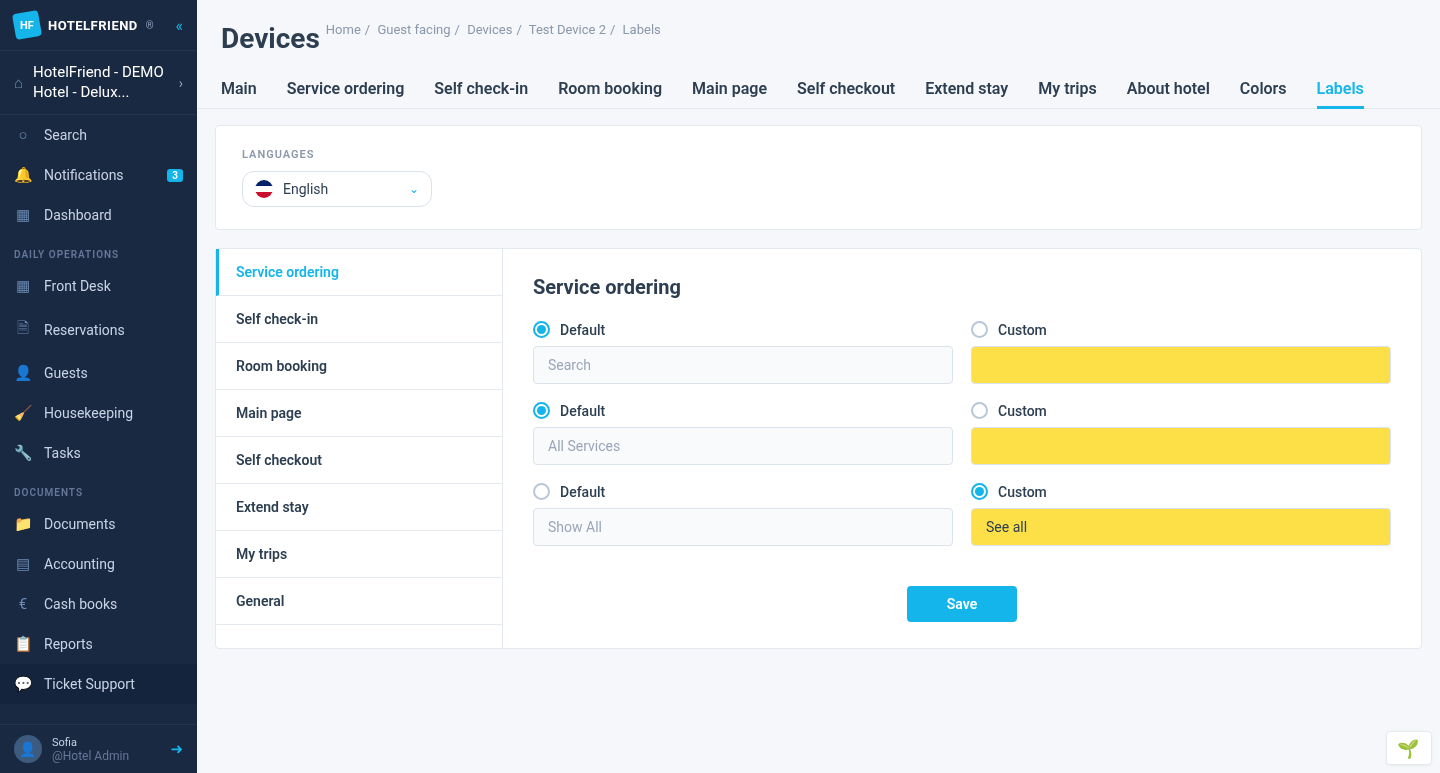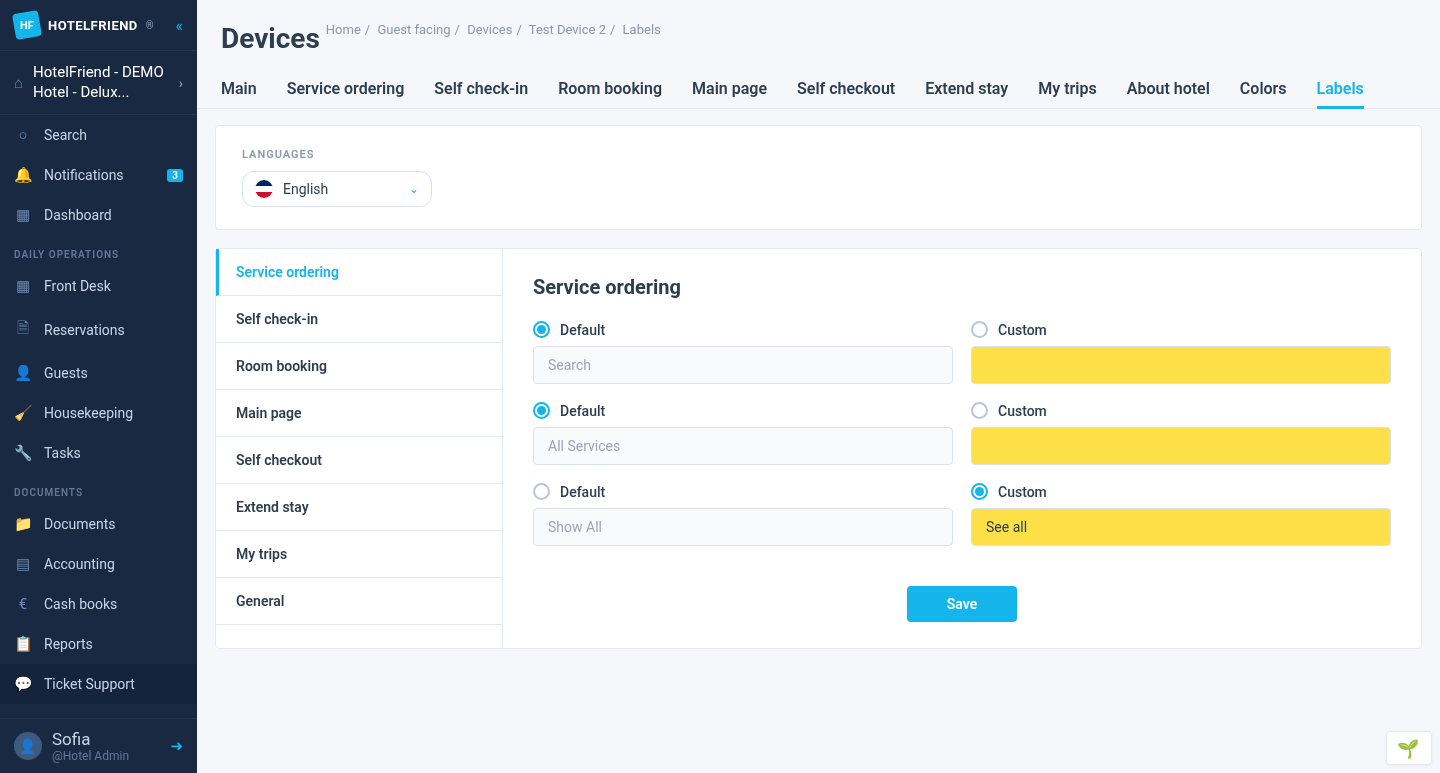--- a/index.html
+++ b/index.html
@@ -20,21 +20,21 @@
 .sb-scroll::-webkit-scrollbar{width:8px}
 .sb-scroll::-webkit-scrollbar-thumb{background:#2d3f5c;border-radius:4px}
 .sb-item{display:flex;align-items:center;gap:12px;padding:11px 14px;font-size:14px;color:#c8d3e5;cursor:pointer}
 .sb-item .sicon{width:18px;color:#6b8bb5;font-size:15px;text-align:center;flex-shrink:0}
 .sb-item .badge{background:#13b5ea;color:#fff;border-radius:3px;font-size:10px;padding:1px 5px;margin-left:auto;font-weight:600}
 .sb-section{padding:14px 14px 6px;font-size:10px;color:#64789a;letter-spacing:1px;font-weight:600}
 .sb-item.darker{background:#14243d}
 .sb-footer{border-top:1px solid rgba(255,255,255,0.05);padding:10px 14px;display:flex;align-items:center;gap:10px}
 .avatar{width:28px;height:28px;background:#3d5a7f;border-radius:50%;display:flex;align-items:center;justify-content:center;color:#8fa5c4;font-size:14px}
 .userinfo{flex:1}
-.userinfo .uname{color:#c8d3e5;font-size:17px}
+.userinfo .uname{color:#c8d3e5;font-size:11px}
 .userinfo .urole{color:#64789a;font-size:12px}
 .logout{color:#13b5ea;font-size:15px;cursor:pointer}
 .main{flex:1;overflow-y:auto;padding:0 0 30px 0}
 .page-head{padding:22px 24px 0}
 .title-row{display:flex;align-items:flex-start;gap:6px}
 .page-title{font-size:28px;font-weight:700;color:#2c3e50}
 .crumbs{font-size:13px;color:#8a98ab}
 .crumbs a{color:#8a98ab;text-decoration:none}
 .crumbs .sep{margin:0 4px}
 .tabs{display:flex;gap:30px;padding:24px 24px 0;border-bottom:1px solid #e4e9f0;flex-wrap:wrap}

